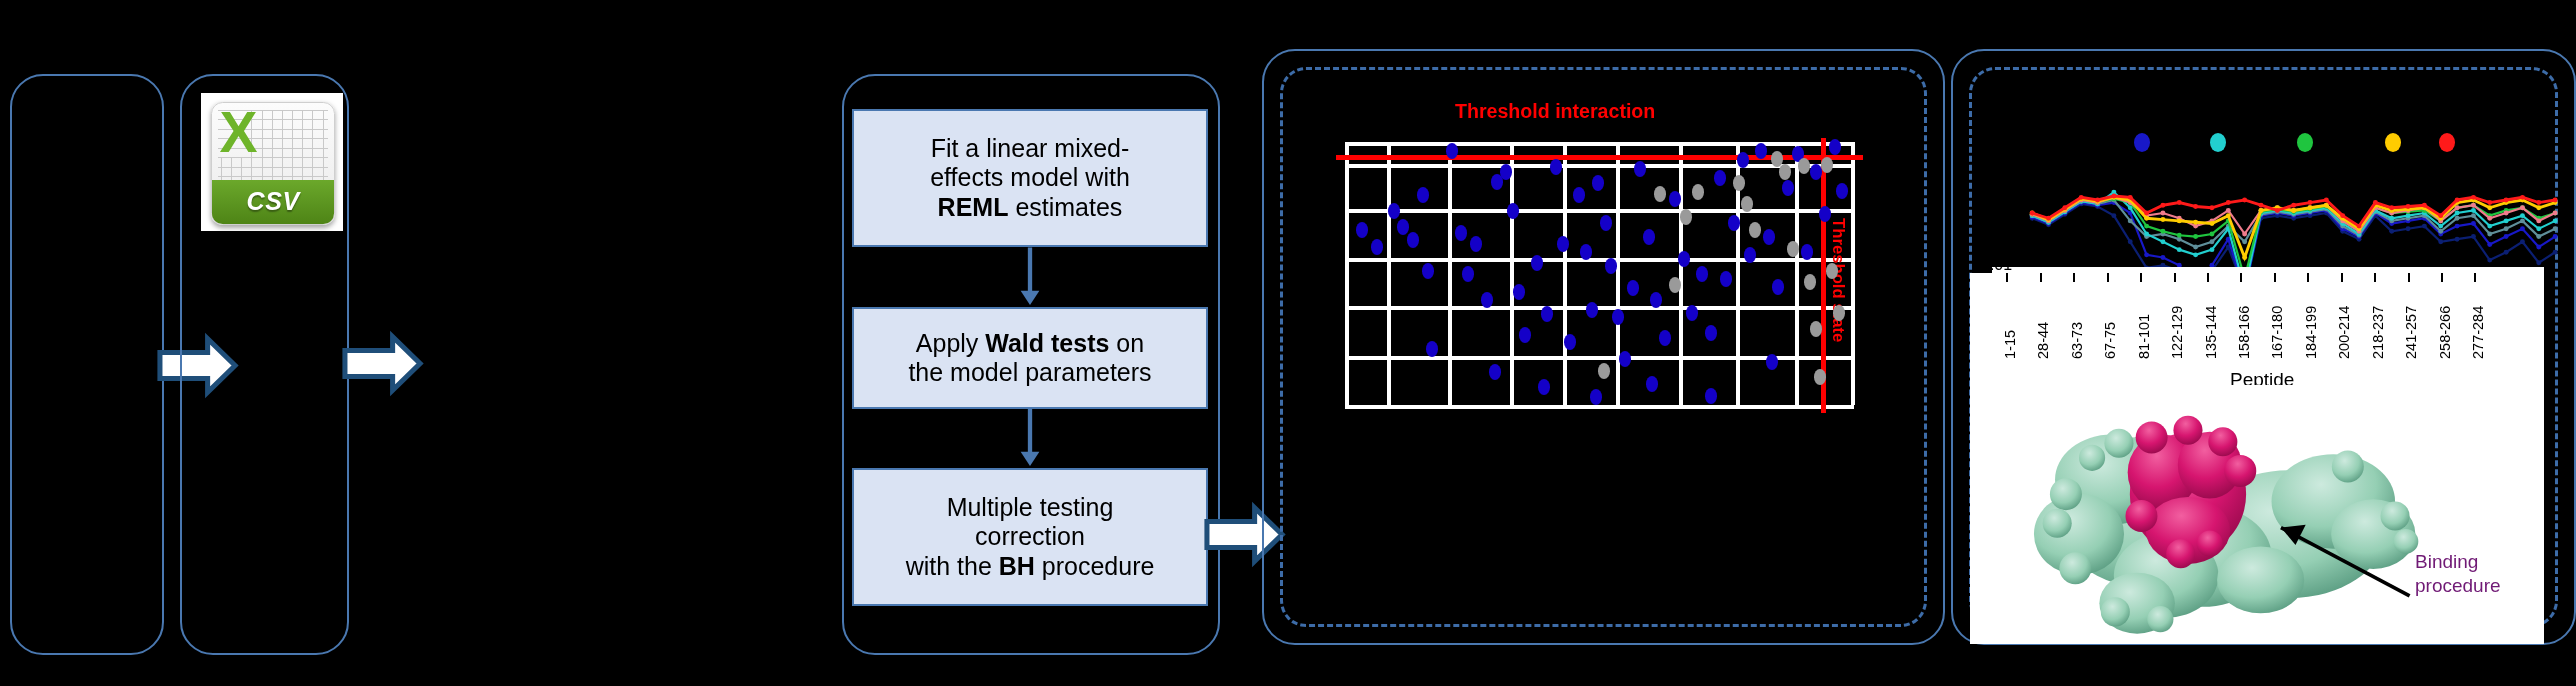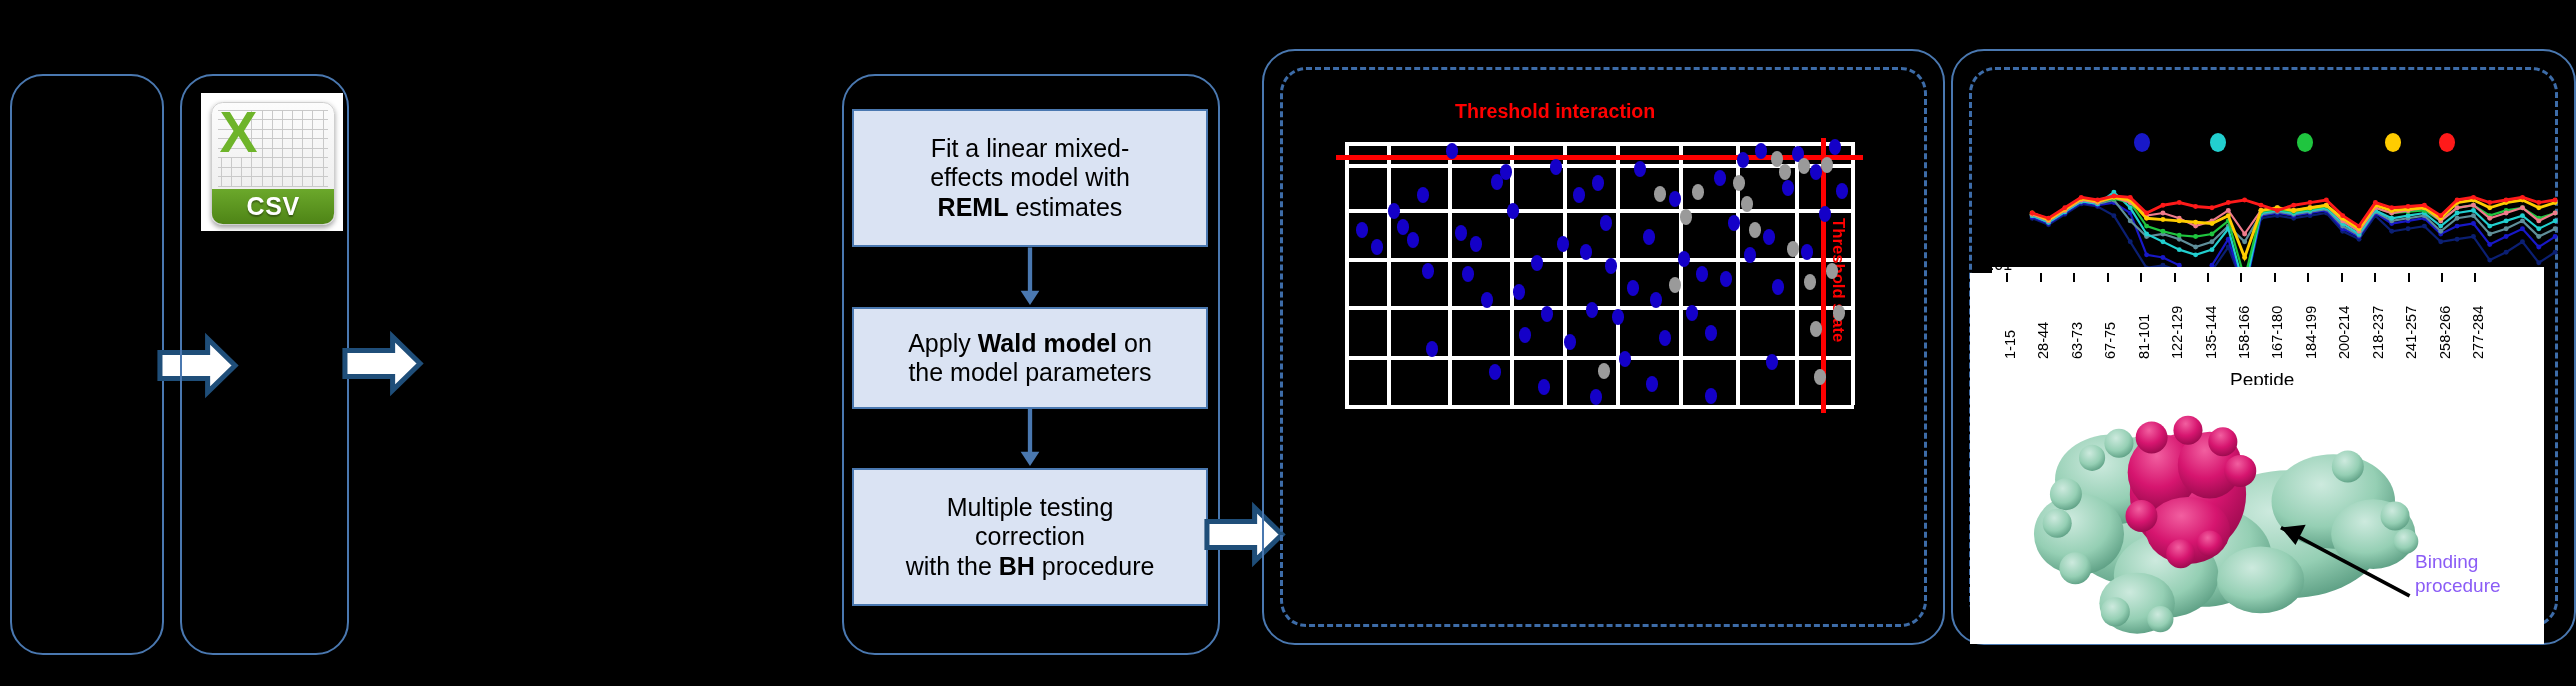--- a/index.html
+++ b/index.html
@@ -49,21 +49,21 @@
   .pepwrap{position:absolute;}
   .pep-axis-box{position:absolute;background:#ffffff;}
   .pep-tick{position:absolute;color:#000;font-size:14.5px;white-space:nowrap;
       transform:rotate(-90deg);transform-origin:left top;}
   .pep-xlabel{position:absolute;color:#000;font-size:19px;white-space:nowrap;}
   .pep-ytick{position:absolute;color:#000;font-size:16px;white-space:nowrap;}
   .legdot{position:absolute;border-radius:50%;}
 
   
   .protbox{position:absolute;background:#fff;overflow:hidden;}
-  .prot-label{position:absolute;color:#8b5cf6;font-size:19px;line-height:1.15;white-space:nowrap;}
+  .prot-label{position:absolute;color:#701a75;font-size:19px;line-height:1.15;white-space:nowrap;}
 </style>
 </head>
 <body>
 
 <div class="panel" style="left:10.2px;top:74px;width:154px;height:581px;"></div>
 
 <div class="blockarrow" style="left:157px;top:333px;width:81px;height:65px;">
   <svg width="81" height="65" viewBox="0 0 112 90">
     <polygon points="4,27 70,27 70,8 108,45 70,82 70,63 4,63" fill="#ffffff" stroke="#1f4e79" stroke-width="7"></polygon>
   </svg>
@@ -92,21 +92,21 @@
       <div class="gl" style="left:54px;top:0;width:0.7px;height:76px;"></div>
       <div class="gl" style="left:64px;top:0;width:0.7px;height:76px;"></div>
       <div class="gl" style="left:74px;top:0;width:0.7px;height:76px;"></div>
       <div class="gl" style="left:84px;top:0;width:0.7px;height:76px;"></div>
       <div class="gl" style="left:94px;top:0;width:0.7px;height:76px;"></div>
       <div class="gl" style="left:105px;top:0;width:0.7px;height:76px;"></div>
     </div>
 
     <div class="csv-x" style="left:7.3px;top:1.5px;font-size:57px;">X</div>
 
-    <div class="csv-band" style="height:35px;">
+    <div class="csv-band" style="height:44px;font-style:italic;">
       <span style="font-size:25px;">CSV</span>
     </div>
   </div>
 </div>
 
 <div class="blockarrow" style="left:342px;top:331px;width:81px;height:65px;">
   <svg width="81" height="65" viewBox="0 0 112 90">
     <polygon points="4,27 70,27 70,8 108,45 70,82 70,63 4,63" fill="#ffffff" stroke="#1f4e79" stroke-width="7"></polygon>
   </svg>
 </div>
@@ -117,21 +117,21 @@
   <div>Fit a linear mixed-<br>effects model with<br><b>REML</b> estimates</div>
 </div>
 <div class="flowconn" style="left:1012px;top:247px;width:36px;height:60px;">
   <svg width="36" height="60" viewBox="0 0 50 82">
     <line x1="25" y1="0" x2="25" y2="62" stroke="#4a78b0" stroke-width="6"></line>
     <polygon points="12,60 38,60 25,80" fill="#4a78b0"></polygon>
   </svg>
 </div>
 
 <div class="flowbox" style="left:852px;top:307px;width:356px;height:102px;">
-  <div>Apply <b>Wald model</b> on<br>the model parameters</div>
+  <div>Apply <b>Wald tests</b> on<br>the model parameters</div>
 </div>
 <div class="flowconn" style="left:1012px;top:408px;width:36px;height:60px;">
   <svg width="36" height="60" viewBox="0 0 50 82">
     <line x1="25" y1="0" x2="25" y2="62" stroke="#4a78b0" stroke-width="6"></line>
     <polygon points="12,60 38,60 25,80" fill="#4a78b0"></polygon>
   </svg>
 </div>
 
 <div class="flowbox" style="left:852px;top:468px;width:356px;height:138px;">
   <div>Multiple testing<br>correction<br>with the <b>BH</b> procedure</div>

